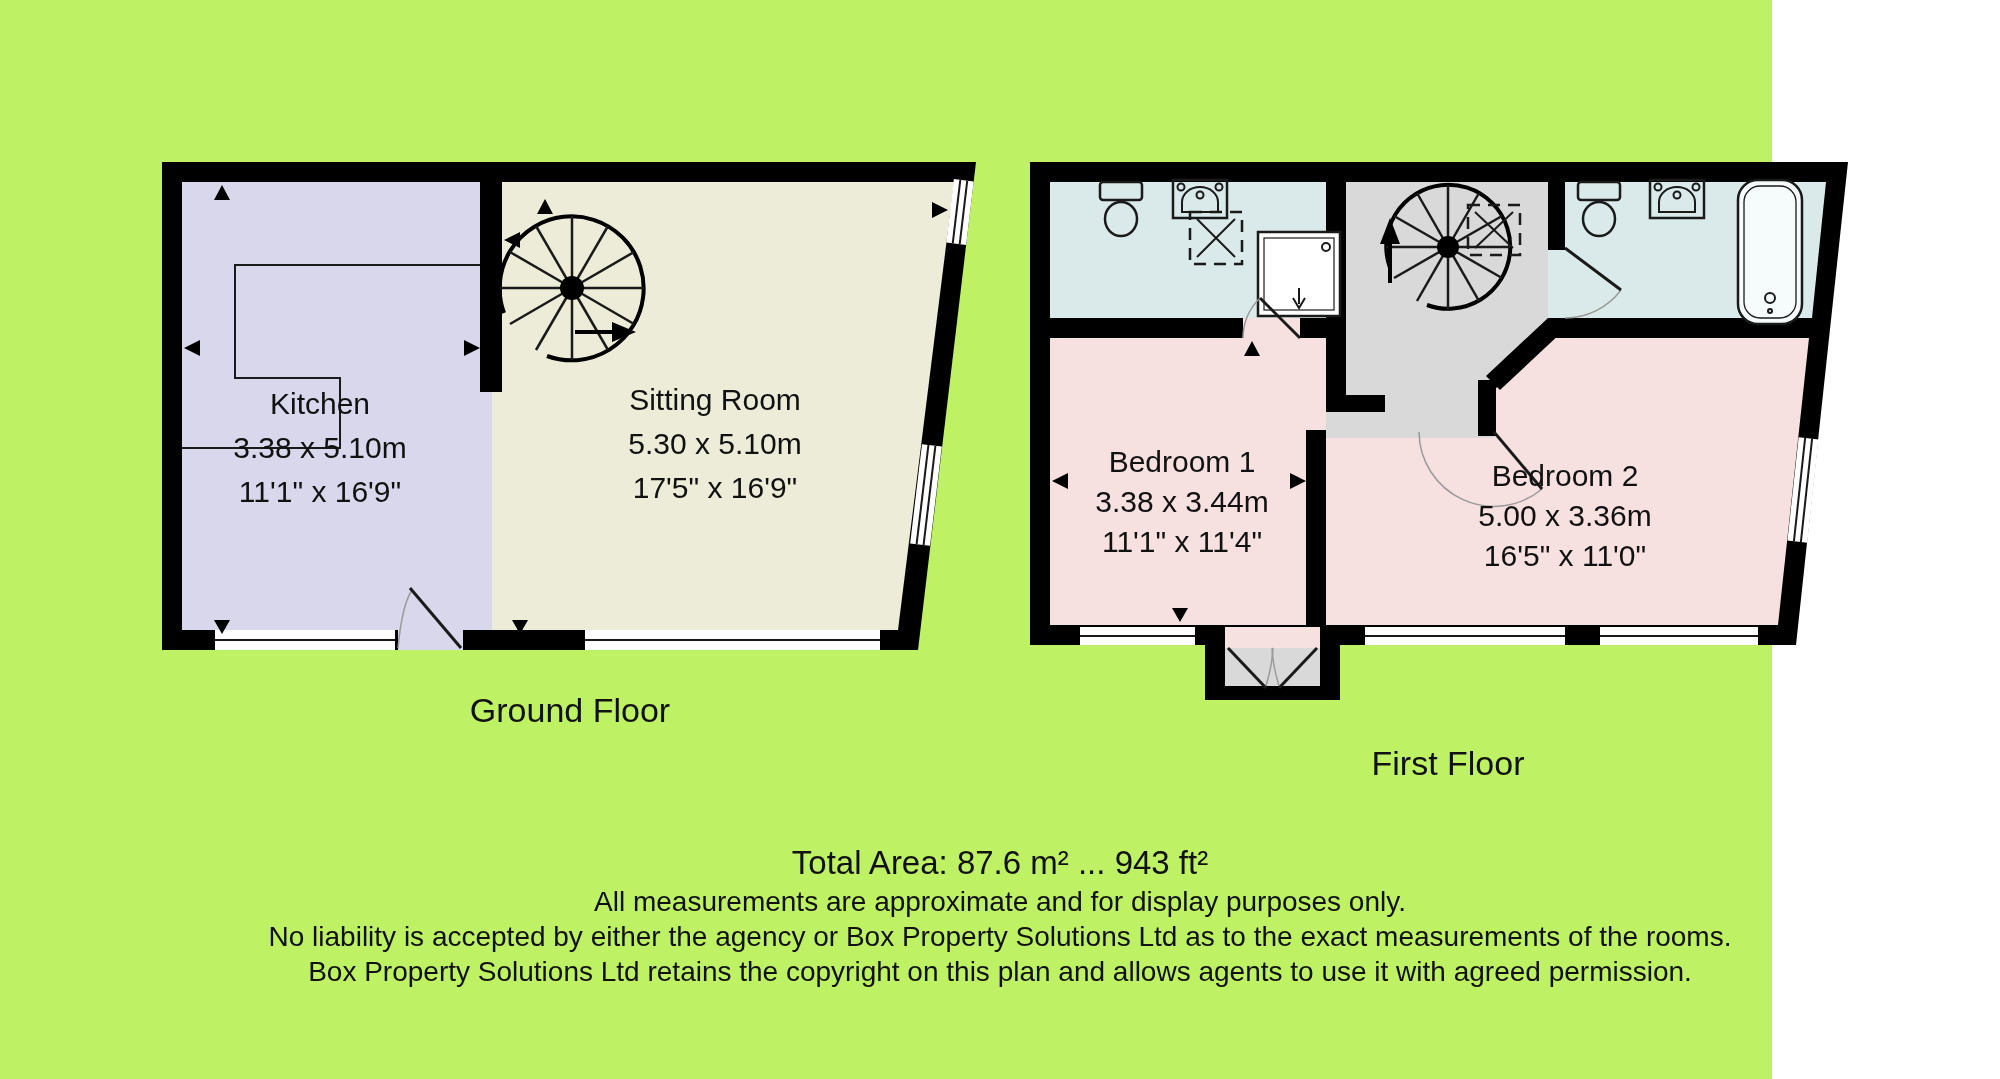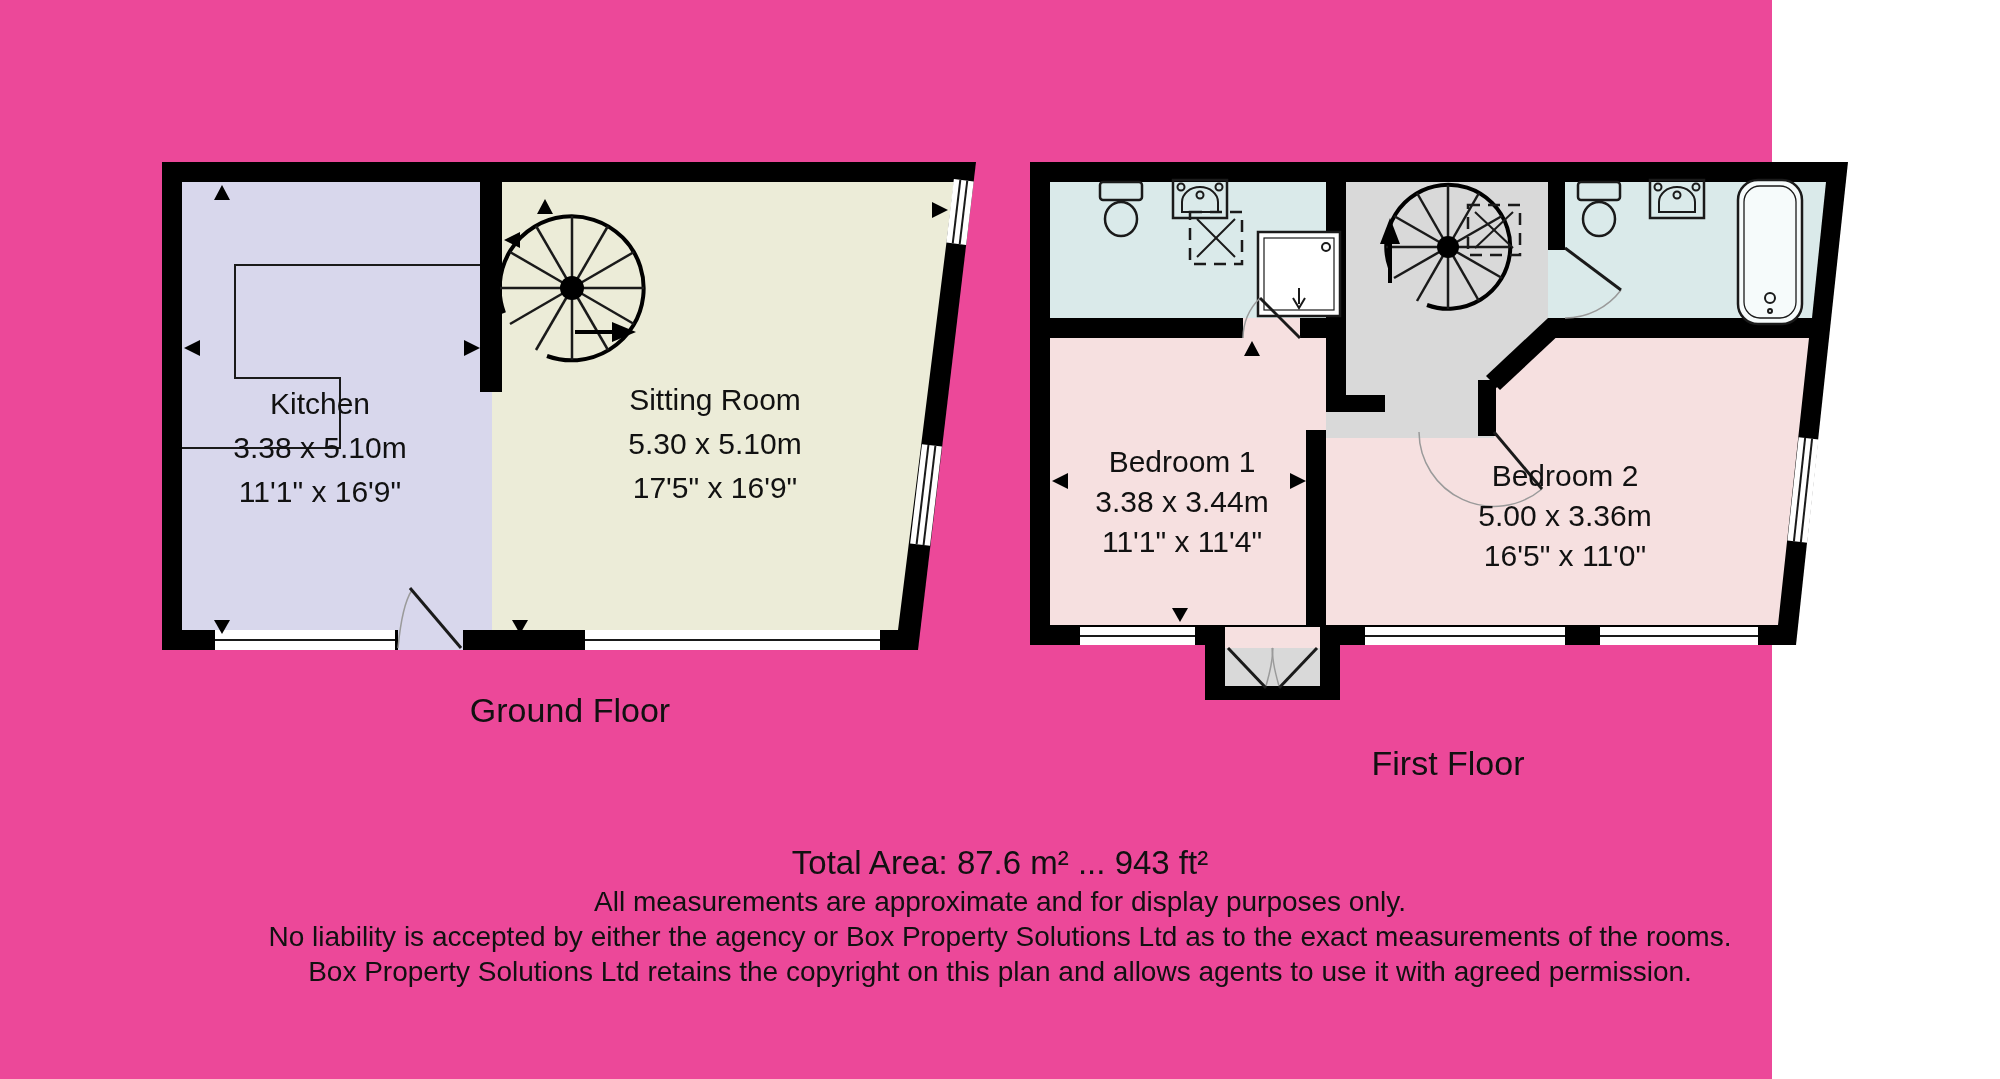--- a/index.html
+++ b/index.html
@@ -1,16 +1,16 @@
 <!DOCTYPE html>
 <html><head>
 <meta charset="utf-8">
 <style>
   html,body{margin:0;padding:0;background:#ffffff;}
-  .page{width:1772px;height:1079px;background:#ec4899;position:relative;font-family:"Liberation Sans", sans-serif;}
+  .page{width:1772px;height:1079px;background:#bef264;position:relative;font-family:"Liberation Sans", sans-serif;}
   svg{display:block;}
   text{fill:#111;font-family:"Liberation Sans", sans-serif;}
   .room-label{font-size:30px;}
   .caption{font-size:34px;}
   .footer-big{font-size:33px;}
   .footer-small{font-size:28px;}
   .thin{stroke:#1a1a1a;stroke-width:2;fill:none;}
   .fix{stroke:#1a1a1a;stroke-width:2.5;fill:none;}
   .arc{stroke:#9a9a9a;stroke-width:1.5;fill:none;}
   .leaf{stroke:#1a1a1a;stroke-width:3;fill:none;}

